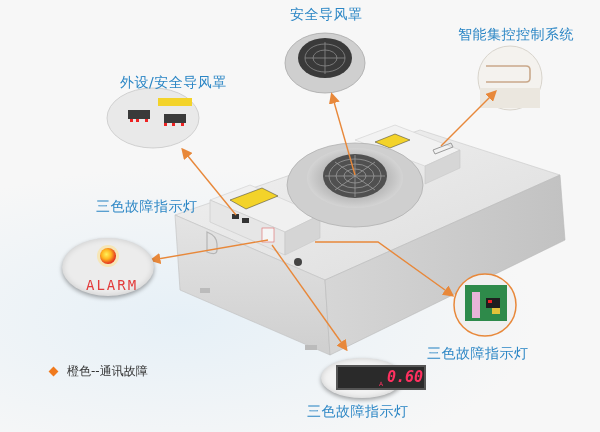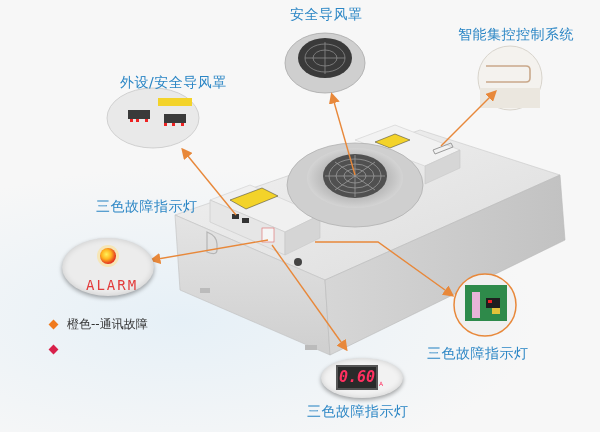--- a/index.html
+++ b/index.html
@@ -1,25 +1,25 @@
 <!DOCTYPE html>
 <html><head>
 <meta charset="utf-8">
 <style>
   html,body{margin:0;padding:0;}
   body{width:600px;height:432px;overflow:hidden;background:#f7f7f7;font-family:"DejaVu Sans",sans-serif;position:relative;}
   .bg-glow{position:absolute;left:0;top:140px;width:600px;height:300px;background:radial-gradient(ellipse at 30% 60%, #e6f0f7 0%, rgba(230,240,247,0) 60%);}
   .label{position:absolute;color:#2b86c5;font-size:14px;white-space:nowrap;letter-spacing:0.5px;}
   .legend{position:absolute;left:50px;top:312px;}
-  .legend-item{display:flex;align-items:center;height:25px;font-size:12px;color:#333;}
+  .legend-item{display:flex;align-items:center;height:25px;font-size:12px;color:#333;margin-top:47px;}
   .diamond{width:7px;height:7px;transform:rotate(45deg);margin-right:10px;}
   .callout-ellipse{position:absolute;border-radius:50%;background:#ececec;box-shadow:0 2px 4px rgba(0,0,0,0.35), inset 0 0 6px rgba(0,0,0,0.15);}
   svg.overlay{position:absolute;left:0;top:0;}
   .alarm-text{position:absolute;font-size:14px;color:#e23b3b;letter-spacing:2px;font-family:"DejaVu Sans Mono",monospace;}
-  .meter{position:absolute;background:#2a2a2a;border:2px solid #555;color:#ff3060;font-family:"DejaVu Sans Mono",monospace;font-weight:bold;font-size:15px;text-align:center;line-height:21px;font-style:italic;}
+  .meter{position:absolute;background:#2a2a2a;border:2px solid #555;color:#ff3060;font-family:"DejaVu Sans Mono",monospace;font-weight:bold;font-size:15px;text-align:center;line-height:21px;font-style:italic;padding-left:48px;}
 </style>
 </head>
 <body>
 
 <div class="bg-glow"></div>
 
 <svg class="overlay" width="600" height="432" viewBox="0 0 600 432">
   <defs>
     <linearGradient id="boxTop" x1="0" y1="0" x2="1" y2="1">
       <stop offset="0" stop-color="#f2f2f2"></stop>

